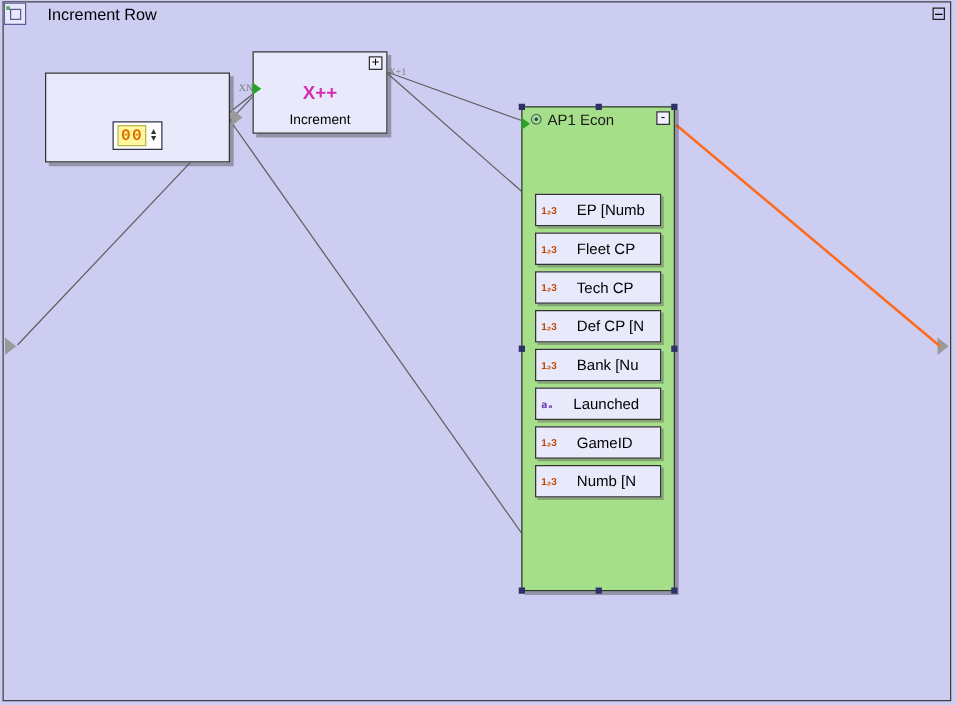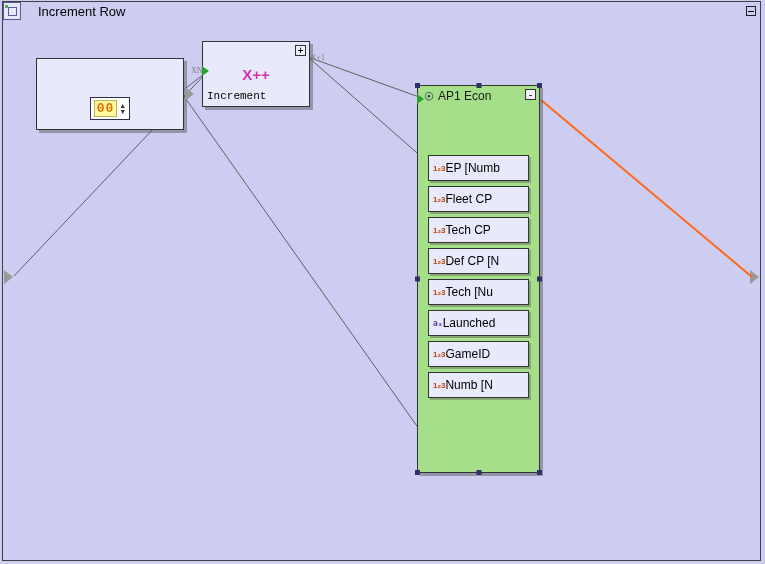--- a/index.html
+++ b/index.html
@@ -127,24 +127,24 @@
     display: flex;
     flex-direction: column;
     align-items: center;
     justify-content: center;
     width: 100%;
     height: 100%;
     gap: 3px;
   }
   .node .caption {
     font-size: 11px;
-    text-align: left;
+    text-align: center;
     white-space: nowrap;
     padding: 0 4px 2px;
-    font-family: Liberation Mono, monospace;
+    font-family: Liberation Sans, sans-serif;
   }
   .numeric-icon {
     border: 1.5px solid #30304A;
     background: #FEFEFE;
     padding: 2px 3px;
     display: flex;
     align-items: center;
     gap: 2px;
     margin-top: 32px;
   }
@@ -228,21 +228,21 @@
   }
   .field {
     border: 1px solid #333;
     background: #E9E9FC;
     box-shadow: 2px 2px 0 rgba(80,80,80,0.4);
     height: 26px;
     display: flex;
     align-items: center;
     box-sizing: border-box;
     padding: 0 4px;
-    gap: 0;
+    gap: 16px;
     overflow: hidden;
     white-space: nowrap;
     font-family: Tahoma, sans-serif;
     font-size: 12px;
     position: relative;
   }
   .field .ficon {
     font-family: Arial, sans-serif;
     font-size: 8px;
     color: #C14500;
@@ -334,21 +334,21 @@
         <div class="field">
             <span class="ficon">1₂3</span>
             <span>Tech CP </span>
           </div>
         <div class="field">
             <span class="ficon">1₂3</span>
             <span>Def CP [N</span>
           </div>
         <div class="field">
             <span class="ficon">1₂3</span>
-            <span>Tech [Nu</span>
+            <span>Bank [Nu</span>
           </div>
         <div class="field">
             <span class="ficon str">aₐ</span>
             <span>Launched</span>
           </div>
         <div class="field">
             <span class="ficon">1₂3</span>
             <span>GameID </span>
           </div>
         <div class="field">

